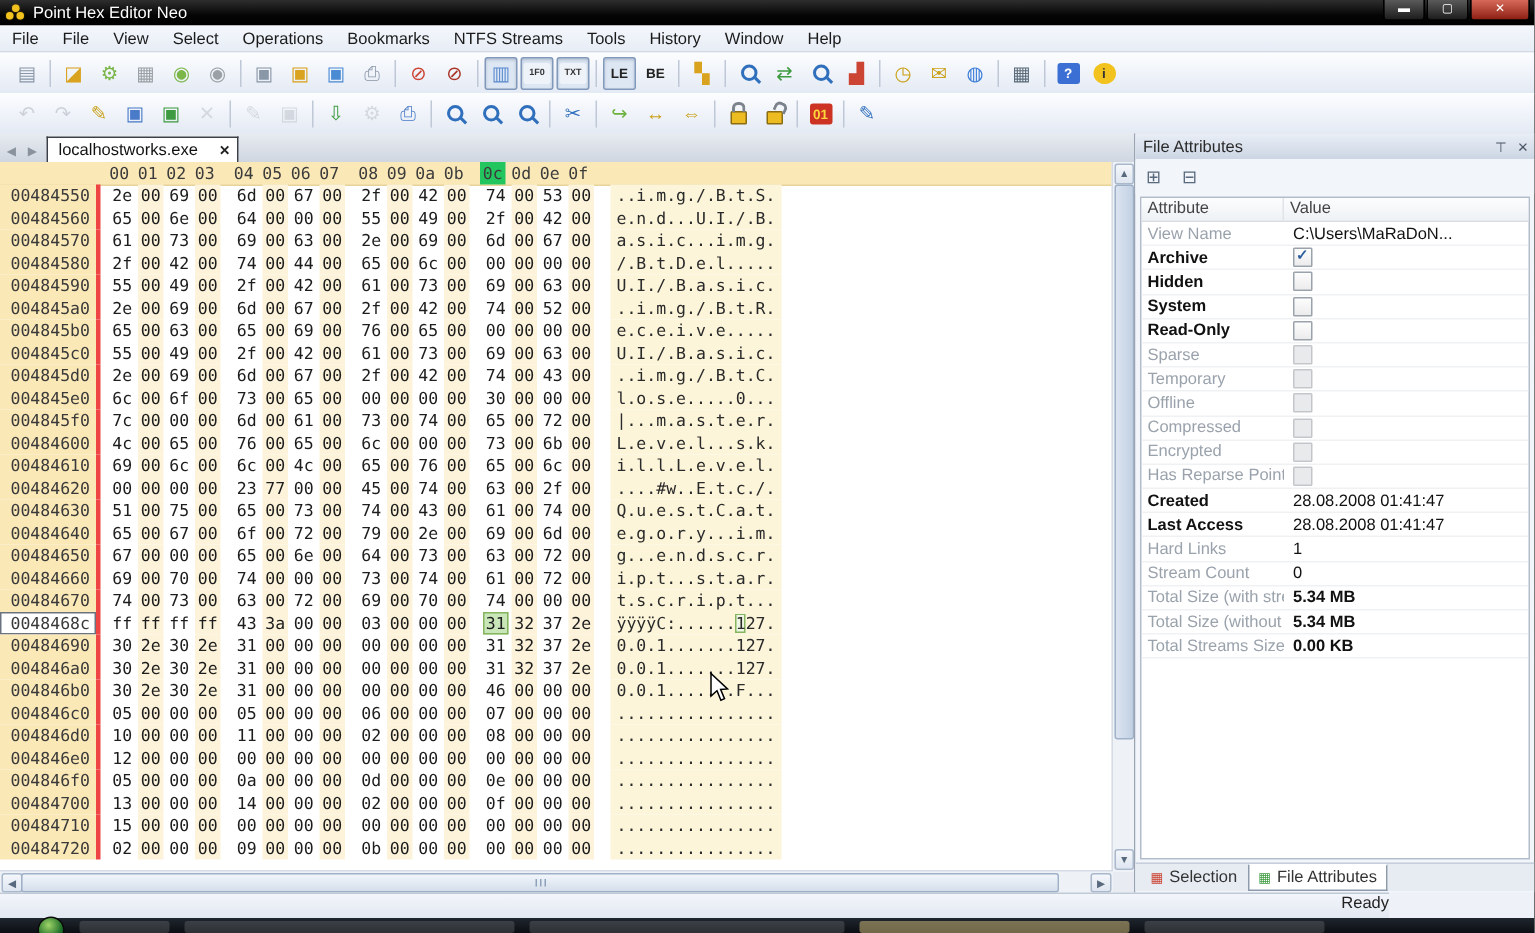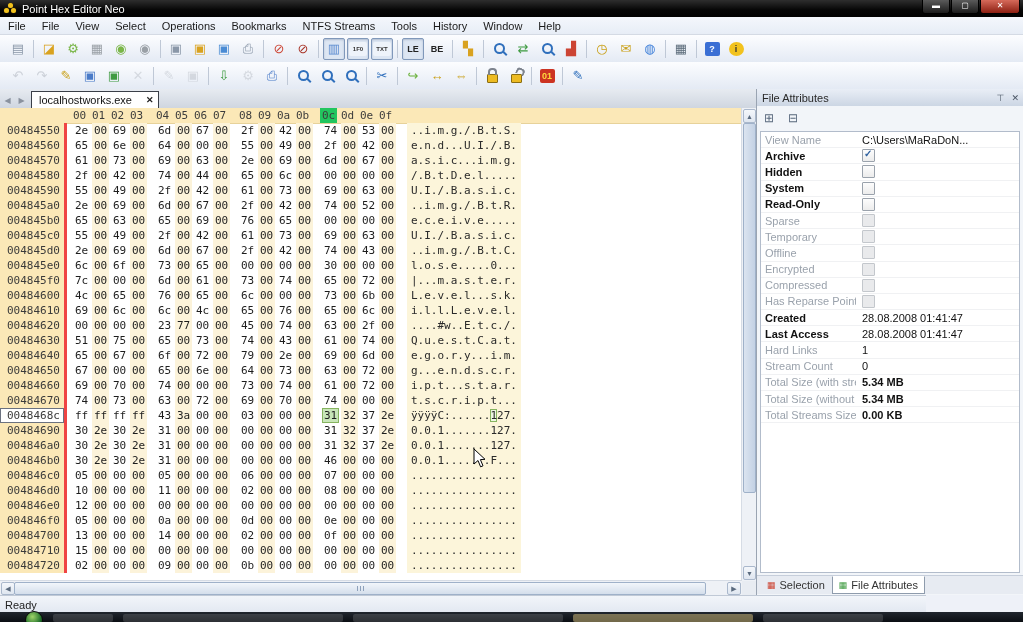--- a/index.html
+++ b/index.html
@@ -79,21 +79,21 @@
   .aval{padding-left:6px;color:#111;overflow:hidden;white-space:nowrap;}
   .aval.vb{font-weight:bold;}
   .cb{width:11px;height:11px;border:1px solid #9aa2ac;background:linear-gradient(#fdfdfd,#ececec);margin-left:6px;position:relative;border-radius:1px;}
   .cb.dis{background:#e9eaec;border-color:#c3c7cc;}
   .cb.checked:after{content:"✓";position:absolute;left:1px;top:-2px;color:#2d5f9e;font-weight:bold;font-size:10px;}
   #panel-tabs{position:absolute;left:0;bottom:1px;width:100%;height:19px;background:#e7ebf2;display:flex;align-items:flex-start;padding-left:3px;box-sizing:border-box;border-top:1px solid #c6cedb;}
   .ptab{display:flex;align-items:center;height:16px;padding:0 6px;color:#333;border:1px solid transparent;}
   .ptab.active{background:#fff;border-color:#8e9bac;border-top-color:#fff;font-weight:normal;}
   .ptab .picon{font-size:9px;margin-right:4px;}
   
-  #statusbar{position:absolute;left:0;top:595px;width:926px;height:17px;background:linear-gradient(#f2f5fa,#e2e8f1);border-top:1px solid #c0c9d6;display:flex;align-items:center;color:#222;}
+  #statusbar{position:absolute;left:0;top:595px;width:926px;height:17px;background:linear-gradient(#f2f5fa,#e2e8f1);border-top:1px solid #c0c9d6;display:flex;align-items:flex-end;color:#222;flex-direction:column;}
   #status-ready{padding-left:5px;}
   #status-right{margin-left:auto;display:flex;align-items:center;margin-top:37px;}
   #status-right .seg{padding:0 7px;}
   #status-right .ssep{width:1px;height:11px;background:#c0c9d6;}
   
   #taskbar{position:absolute;left:0;top:612px;width:1023px;height:10px;background:linear-gradient(#20262e,#0b0e13);display:flex;align-items:center;}
   #start-orb{width:16px;height:16px;border-radius:50%;background:radial-gradient(circle at 40% 30%,#9fd468,#1f6f2a 60%,#0a3a12);margin-left:25px;margin-top:6px;border:1px solid #0a0a0a;}
   .tk{height:8px;border-radius:2px;background:rgba(255,255,255,.14);margin-left:10px;margin-top:2px;}
   .tk.hl{background:rgba(240,214,140,.45);}
   
@@ -296,20 +296,24 @@
       <span id="panel-hbtns">
         <span>⊤</span>
         <span>✕</span>
       </span>
     </div>
     <div id="panel-toolbar">
       <span class="tbi">⊞</span>
       <span class="tbi">⊟</span>
     </div>
     <div id="attr-box">
+      <div id="attr-head">
+        <div class="ahc-name">Attribute</div>
+        <div>Value</div>
+      </div>
       <div id="attr-rows">
           <div class="arow">
             <div class="aname">View Name</div>
             <div class="aval">C:\Users\MaRaDoN...</div>
           </div>
           <div class="arow">
             <div class="aname en">Archive</div>
             <div class="cb checked"></div>
           </div>
           <div class="arow">
@@ -330,25 +334,25 @@
           </div>
           <div class="arow">
             <div class="aname">Temporary</div>
             <div class="cb dis"></div>
           </div>
           <div class="arow">
             <div class="aname">Offline</div>
             <div class="cb dis"></div>
           </div>
           <div class="arow">
+            <div class="aname">Compressed</div>
+            <div class="cb dis"></div>
+          </div>
+          <div class="arow">
             <div class="aname">Encrypted</div>
-            <div class="cb dis"></div>
-          </div>
-          <div class="arow">
-            <div class="aname">Compressed</div>
             <div class="cb dis"></div>
           </div>
           <div class="arow">
             <div class="aname">Has Reparse Point</div>
             <div class="cb dis"></div>
           </div>
           <div class="arow">
             <div class="aname en">Created</div>
             <div class="aval">28.08.2008 01:41:47</div>
           </div>

